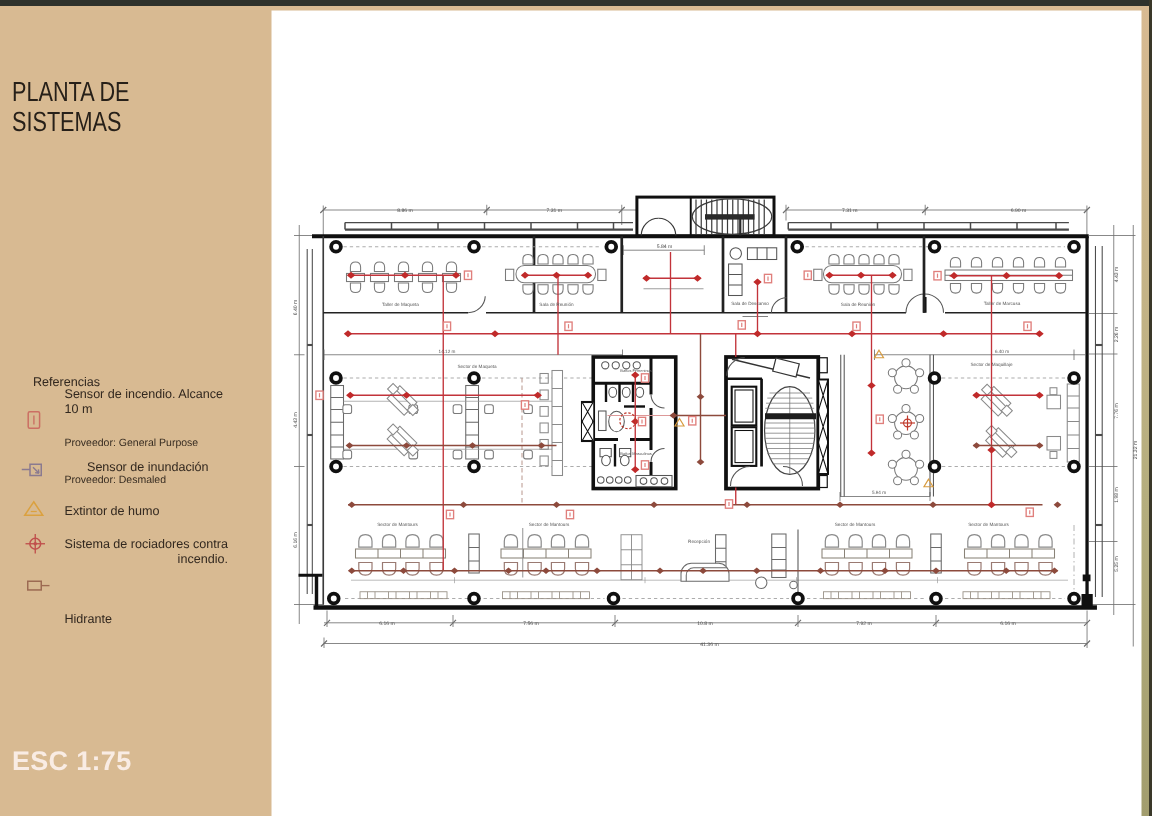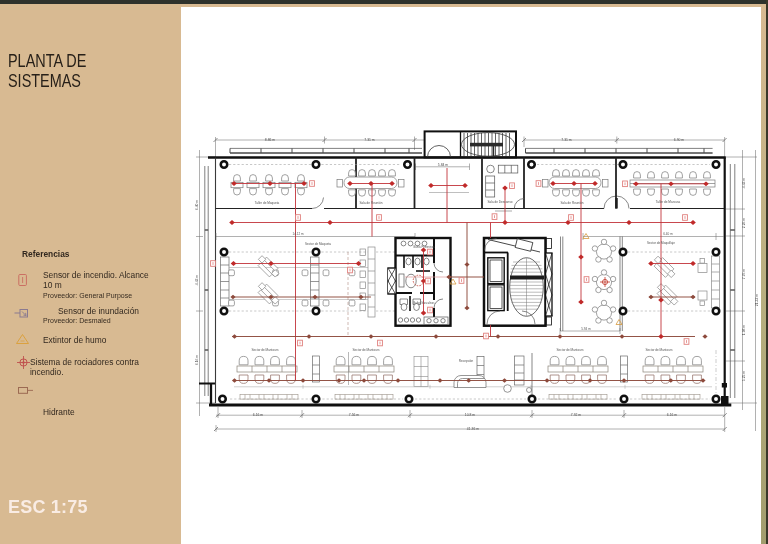--- a/index.html
+++ b/index.html
@@ -16,27 +16,27 @@
 </style>
 </head>
 <body>
 <div class="abs" id="sidebar"></div>
 <div class="abs" id="topbar"></div>
 <div class="abs" id="topstrip"></div>
 <div class="abs" id="rightstrip"></div>
 <div class="abs" id="rightedge"></div>
 <div class="abs" id="title">PLANTA DE<br>SISTEMAS</div>
 <div class="abs" id="esc">ESC 1:75</div>
-<div class="abs lg" style="left:22px;top:250px;font-weight:bold;">Referencias</div>
-<div class="abs lg" style="left:43px;top:271px;">Sensor de incendio. Alcance<br>10 m</div>
+<div class="abs lg" style="left:22px;top:250px;">Referencias</div>
+<div class="abs lg" style="left:43px;top:258px;">Sensor de incendio. Alcance<br>10 m</div>
 <div class="abs lgs" style="left:43px;top:292px;">Proveedor: General Purpose</div>
 <div class="abs lg" style="left:58px;top:306.5px;">Sensor de inundación</div>
 <div class="abs lgs" style="left:43px;top:317px;">Proveedor: Desmaled</div>
 <div class="abs lg" style="left:43px;top:336px;">Extintor de humo</div>
-<div class="abs lg" style="left:30px;top:358px;">Sistema de rociadores contra<br>incendio.</div>
+<div class="abs lg" style="left:43px;top:358px;text-align:right;">Sistema de rociadores contra<br>incendio.</div>
 <div class="abs lg" style="left:43px;top:388px;margin-top:20px;">Hidrante</div>
 <svg class="abs" id="licons" style="left:0;top:0;" width="768" height="544" viewBox="0 0 768 544">
 <g fill="none">
 <rect x="18.8" y="274.5" width="7.6" height="11" rx="1" stroke="#cb6f63" stroke-width="1"></rect>
 <line x1="22.6" y1="277" x2="22.6" y2="283" stroke="#cb6f63" stroke-width="0.9"></line>
 <line x1="14.5" y1="313" x2="20" y2="313" stroke="#8a7a90" stroke-width="1"></line>
 <rect x="20" y="309.5" width="7.5" height="7.5" stroke="#8a7a90" stroke-width="1"></rect>
 <path d="M22,311.5 L26,315.5 M26,315.5 l-2.6,-0.4 M26,315.5 l-0.4,-2.6" stroke="#8a7a90" stroke-width="0.9"></path>
 <path d="M22.5,334.5 L28.5,343.5 L16.5,343.5 Z" stroke="#dba13f" stroke-width="1"></path>
 <line x1="20.5" y1="341" x2="24.5" y2="341" stroke="#dba13f" stroke-width="0.8"></line>

